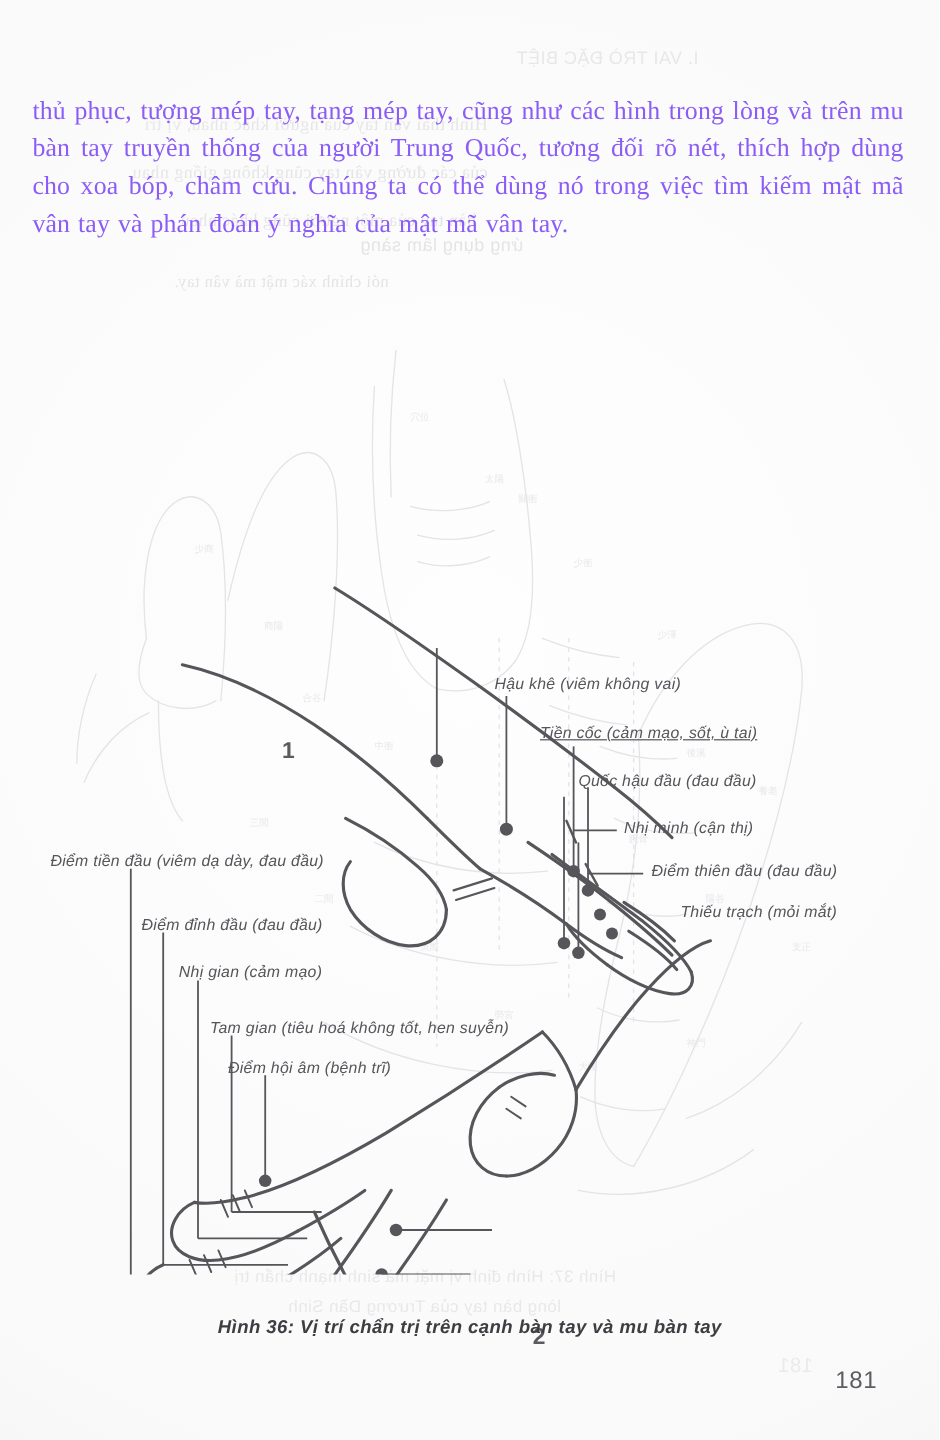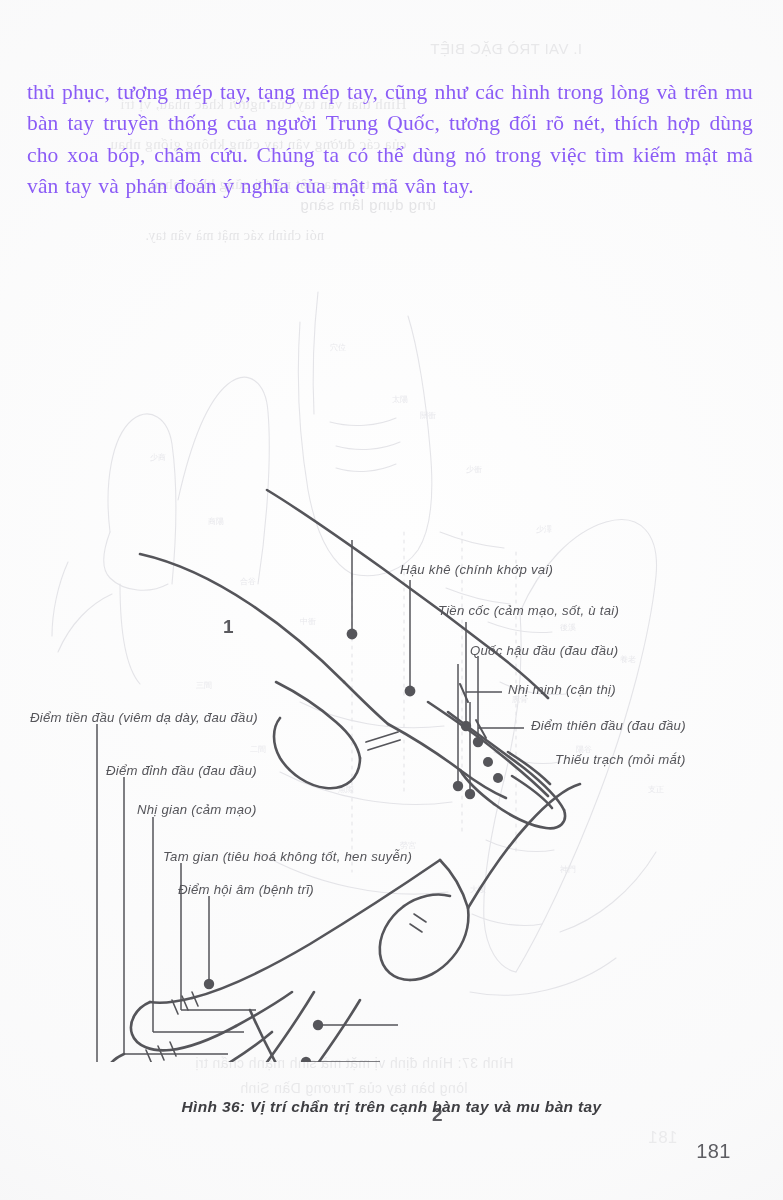--- a/index.html
+++ b/index.html
@@ -53,21 +53,21 @@
     line-height: 31.5px;
     color: #8b5cf6;
     text-align: justify;
     letter-spacing: 0.15px;
     word-spacing: 1px;
   }
 
   
   #figure {
     position: absolute;
-    left: 0;
+    left: 12px;
     top: 232px;
     width: 733px;
     height: 830px;
   }
   #figure svg {
     position: absolute;
     left: 0;
     top: 0;
   }
 
@@ -318,22 +318,22 @@
         <circle cx="270" cy="862" r="5.2"></circle>
         <circle cx="230" cy="868" r="5.2"></circle>
         <circle cx="196" cy="916" r="5.2"></circle>
         <circle cx="368" cy="855" r="5.6"></circle>
       </g>
     </svg>
 
     <div class="fig-num" style="left:223px; top:384px;">1</div>
     <div class="fig-num" style="left:432px; top:872px;">2</div>
 
-    <div class="fig-label" style="left:400px; top:330px;">Hậu khê (chính khớp vai)</div>
-    <div class="fig-label" style="left:438px; top:371px;">Tiền cốc (cảm mạo, sốt, ù tai)</div>
+    <div class="fig-label" style="left:400px; top:330px;">Hậu khê (viêm không vai)</div>
+    <div class="fig-label" style="left:438px; top:371px;text-decoration:underline;">Tiền cốc (cảm mạo, sốt, ù tai)</div>
     <div class="fig-label" style="left:470px; top:411px;">Quốc hậu đầu (đau đầu)</div>
     <div class="fig-label" style="left:508px; top:450px;">Nhị minh (cận thị)</div>
     <div class="fig-label" style="left:531px; top:486px;">Điểm thiên đầu (đau đầu)</div>
     <div class="fig-label" style="left:555px; top:520px;">Thiếu trạch (mỏi mắt)</div>
 
     <div class="fig-label" style="left:30px; top:478px;">Điểm tiền đầu (viêm dạ dày, đau đầu)</div>
     <div class="fig-label" style="left:106px; top:531px;">Điểm đỉnh đầu (đau đầu)</div>
     <div class="fig-label" style="left:137px; top:570px;">Nhị gian (cảm mạo)</div>
     <div class="fig-label" style="left:163px; top:617px;font-style:italic;">Tam gian (tiêu hoá không tốt, hen suyễn)</div>
     <div class="fig-label" style="left:178px; top:650px;font-style:italic;">Điểm hội âm (bệnh trĩ)</div>

